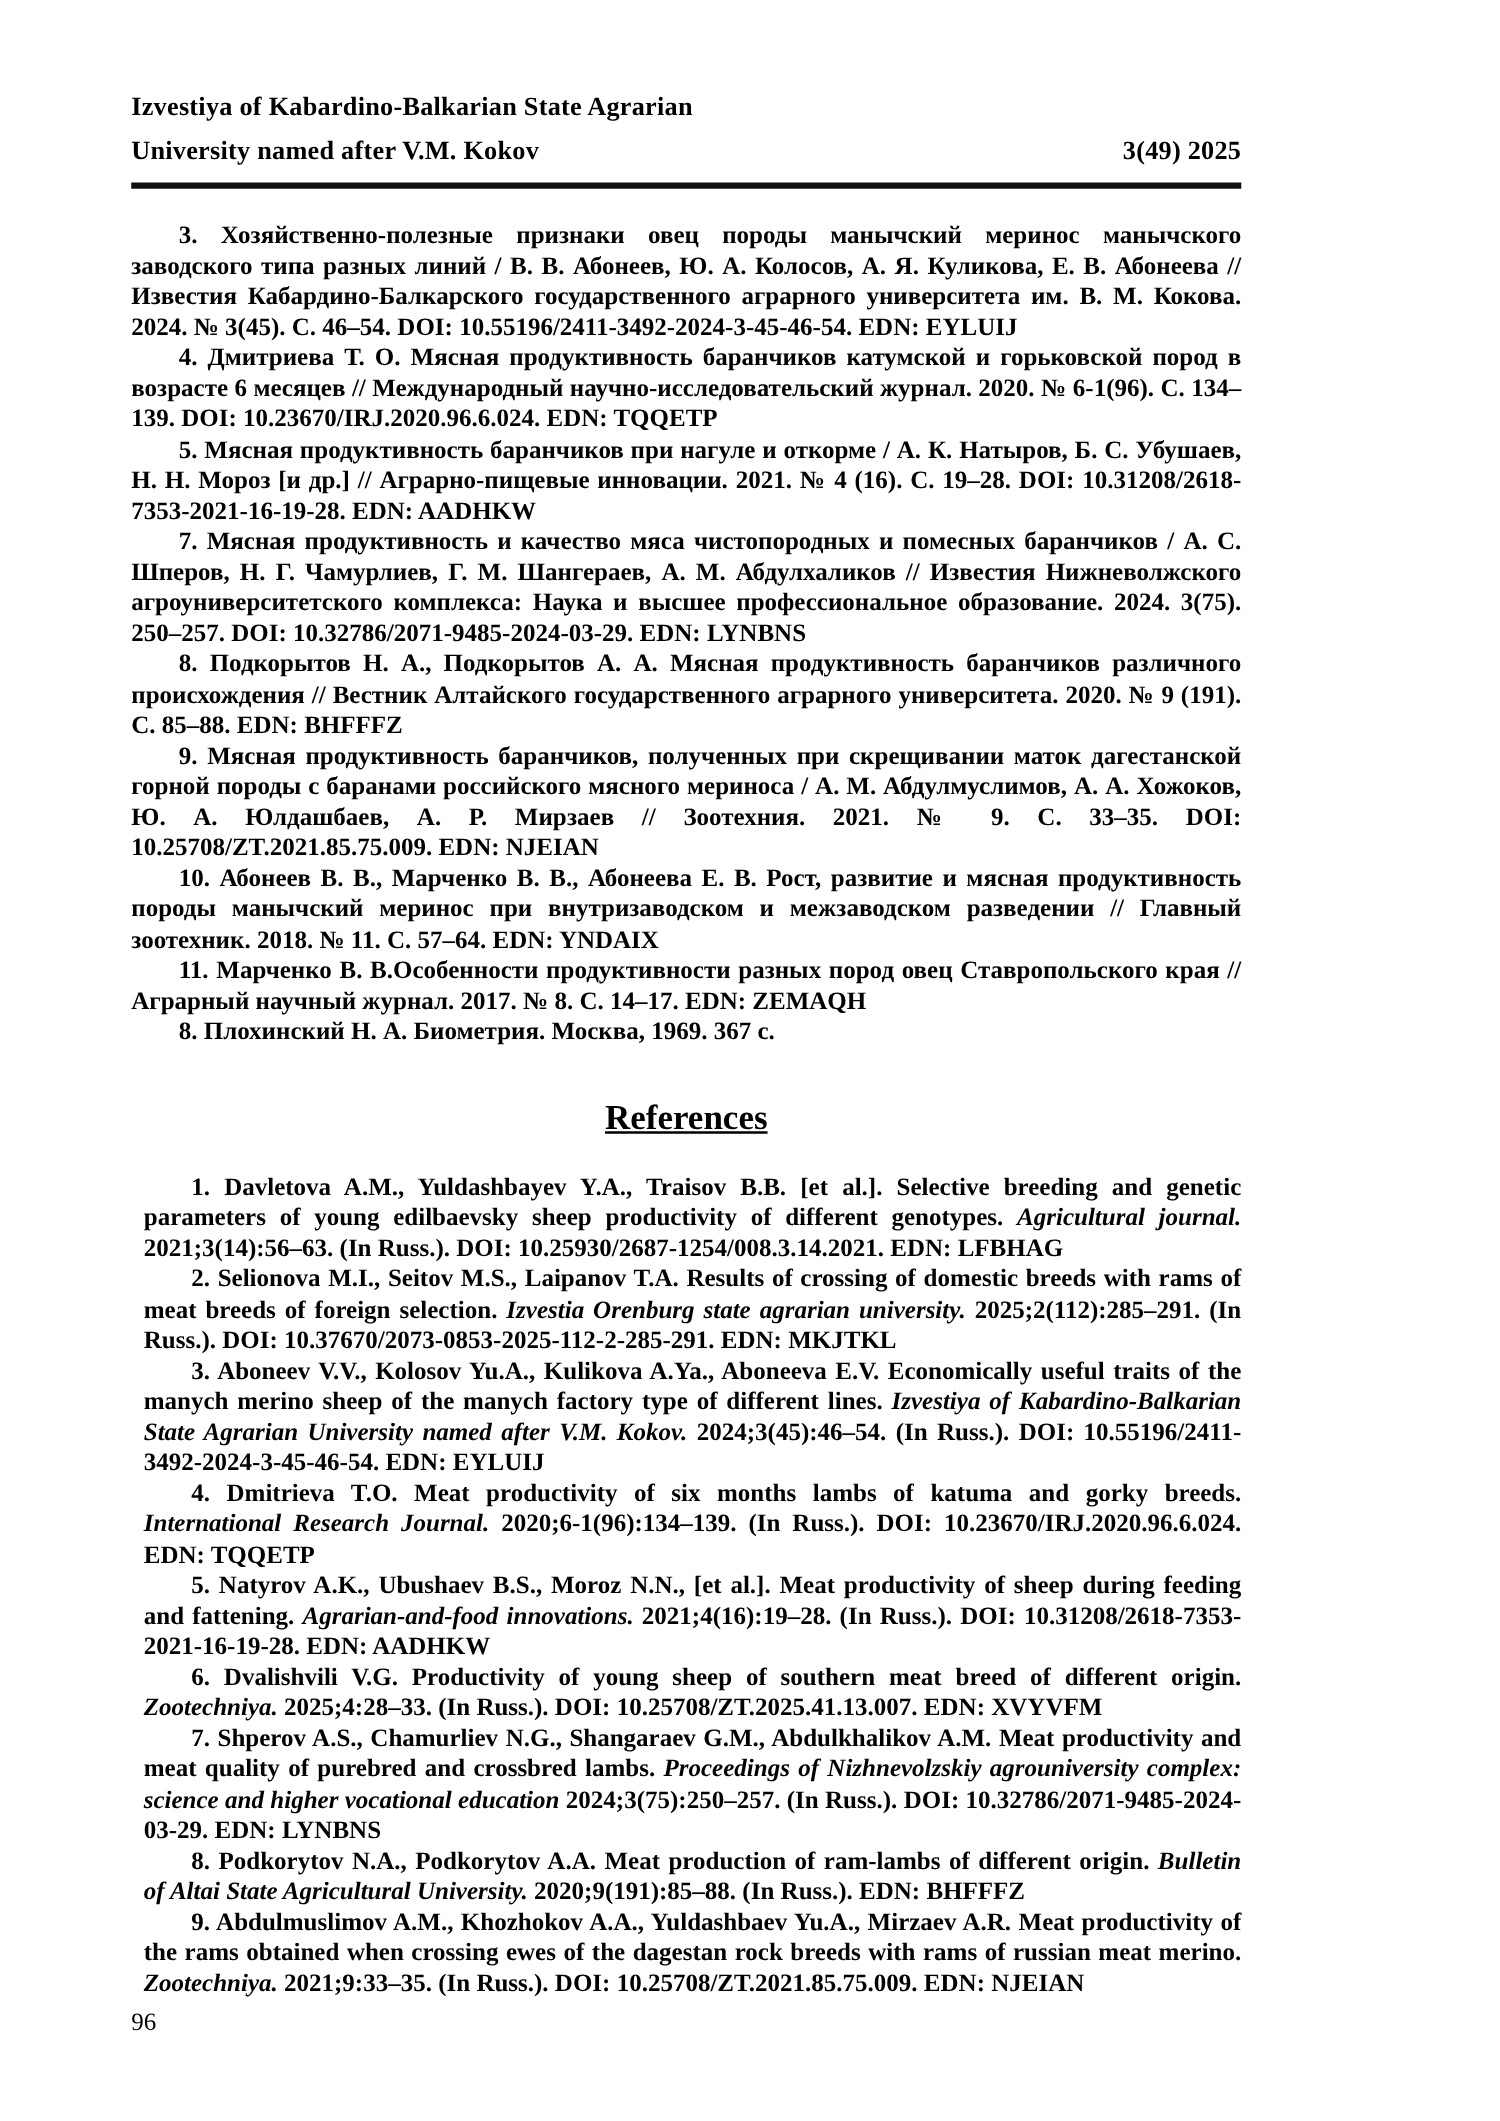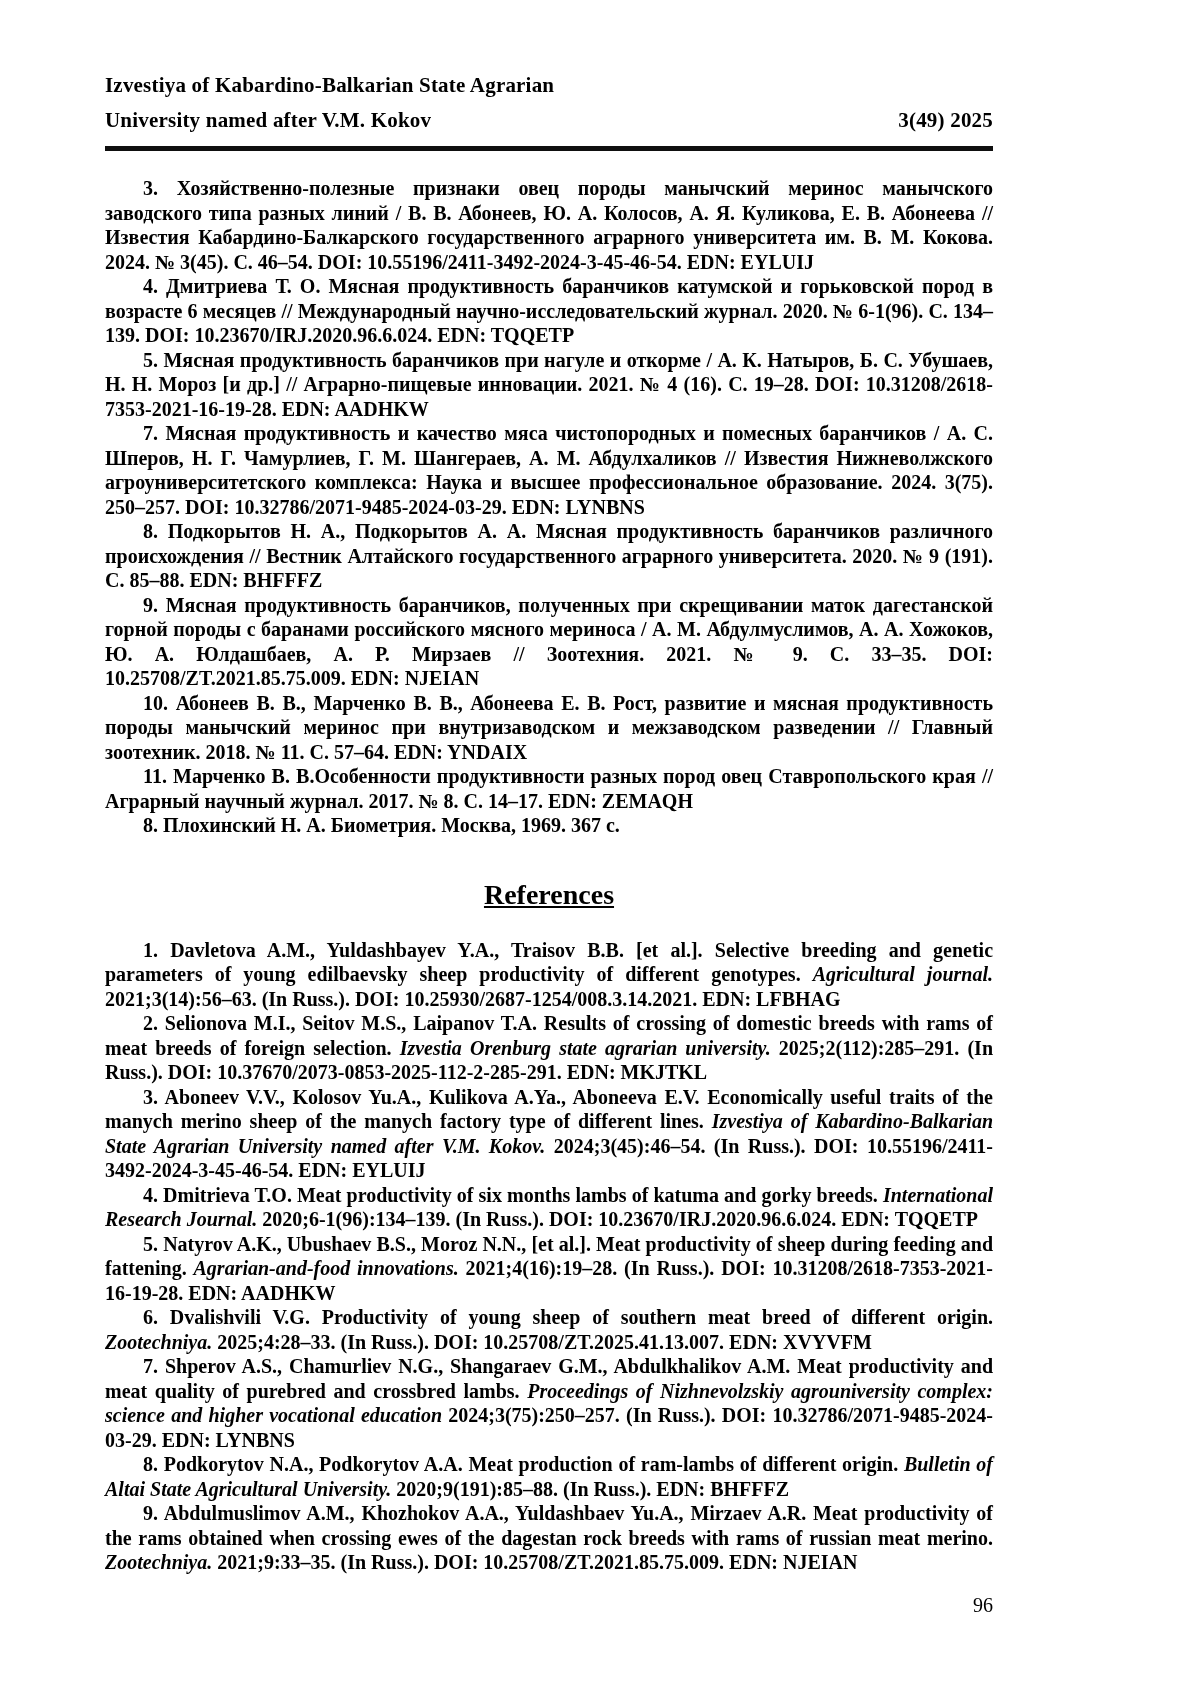--- a/index.html
+++ b/index.html
@@ -37,40 +37,41 @@
     height: 5px;
     background: #0f0f0f;
     margin-top: 11px;
   }
   .ref-list {
     margin-top: 25px;
     font-weight: bold;
   }
   .ref-list.second {
     margin-top: 0;
+    margin-left: 10px;
   }
   p.ref {
     margin: 0;
     font-size: 20px;
     line-height: 24.5px;
     text-align: justify;
     text-indent: 38px;
   }
   .refs-heading {
     font-size: 28px;
     font-weight: bold;
     text-align: center;
     margin: 41px 0 27px 0;
     text-decoration: underline;
   }
   .page-number {
-    text-align: right;
+    text-align: left;
     font-size: 20px;
     line-height: 24.5px;
-    margin-top: 18px;
+    margin-top: 7px;
   }
 </style>
 </head>
 <body>
 
 <div class="page">
 
   <header class="journal-header">
     <div class="h-line1">Izvestiya of Kabardino-Balkarian State Agrarian</div>
     <div class="h-line2row">

